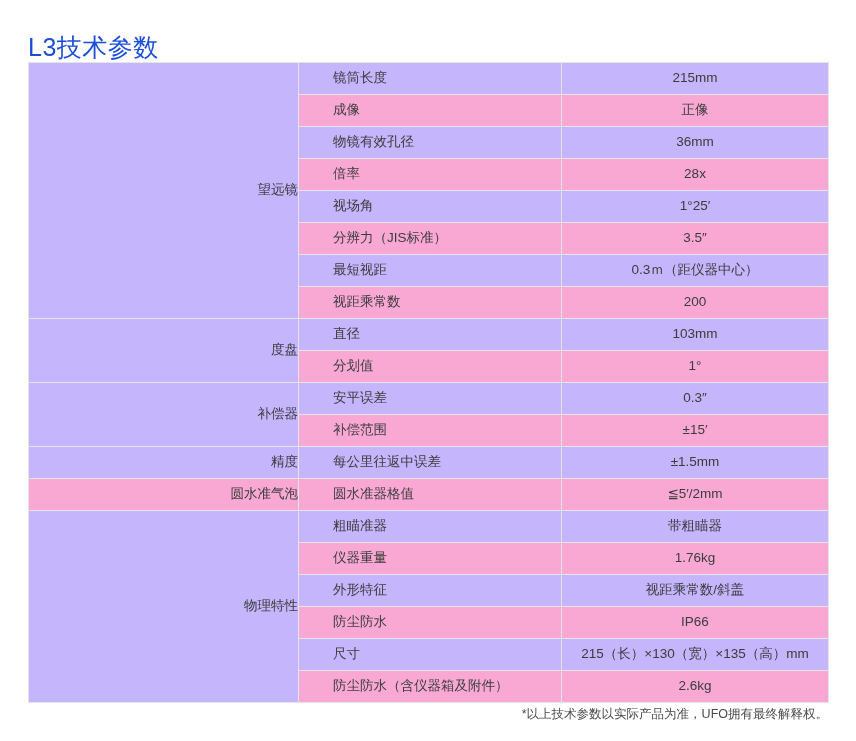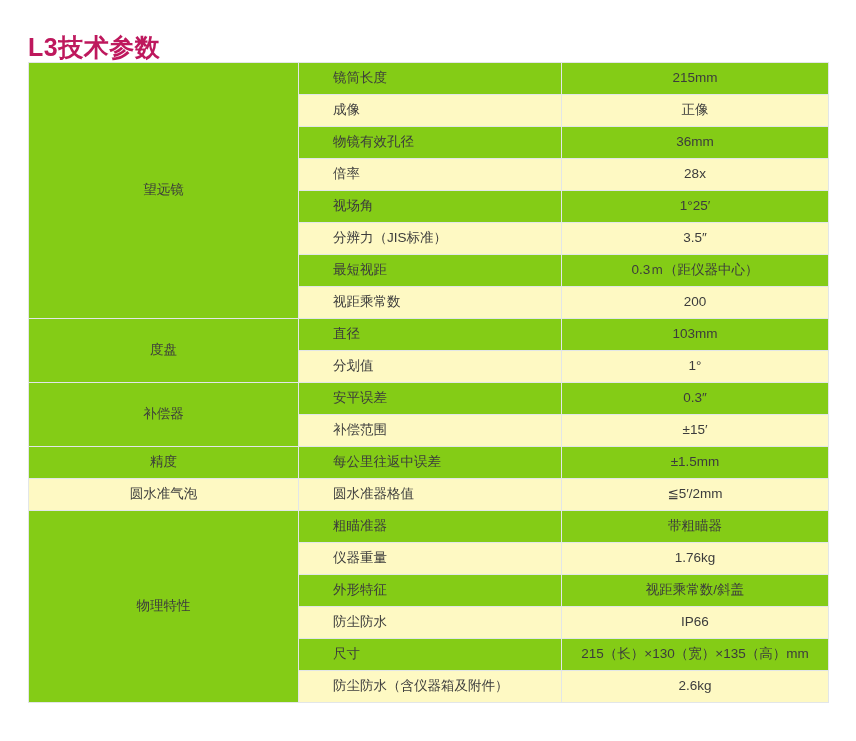--- a/index.html
+++ b/index.html
@@ -18,22 +18,22 @@
     position: relative;
     width: 856px;
     height: 741px;
     box-sizing: border-box;
   }
   .page-title {
     position: absolute;
     left: 28px;
     top: 14px;
     font-size: 25px;
-    color: #be185d;
-    font-weight: bold;
+    color: #1d4ed8;
+    font-weight: normal;
     letter-spacing: 0.5px;
   }
   .spec-table {
     position: absolute;
     left: 28px;
     top: 62px;
     width: 800px;
     border-collapse: collapse;
     table-layout: fixed;
     font-size: 13.5px;
@@ -53,30 +53,31 @@
   }
   .col-item {
     width: 263px;
   }
   .col-value {
     width: 267px;
   }
   td.group-cell {
     background: #ffffff;
     color: #3c3c3c;
+    text-align: right;
   }
   td.item-cell {
     text-align: left;
     padding-left: 34px;
   }
   tr.shade td {
-    background: #fef9c3;
+    background: #f9a8d4;
   }
   tr.plain td {
-    background: #84cc16;
+    background: #c4b5fd;
   }
   .footnote {
     position: absolute;
     right: 28px;
     top: 706px;
     font-size: 12.5px;
     color: #4a4a4a;
   }
 </style>
 </head>
@@ -175,14 +176,15 @@
           <td class="item-cell">尺寸</td>
           <td class="value-cell">215（长）×130（宽）×135（高）mm</td>
         </tr>
         <tr class="shade">
           <td class="item-cell">防尘防水（含仪器箱及附件）</td>
           <td class="value-cell">2.6kg</td>
         </tr>
       </tbody>
   </table>
 
+  <div class="footnote">*以上技术参数以实际产品为准，UFO拥有最终解释权。</div>
 
 </div>
 
 </body></html>

